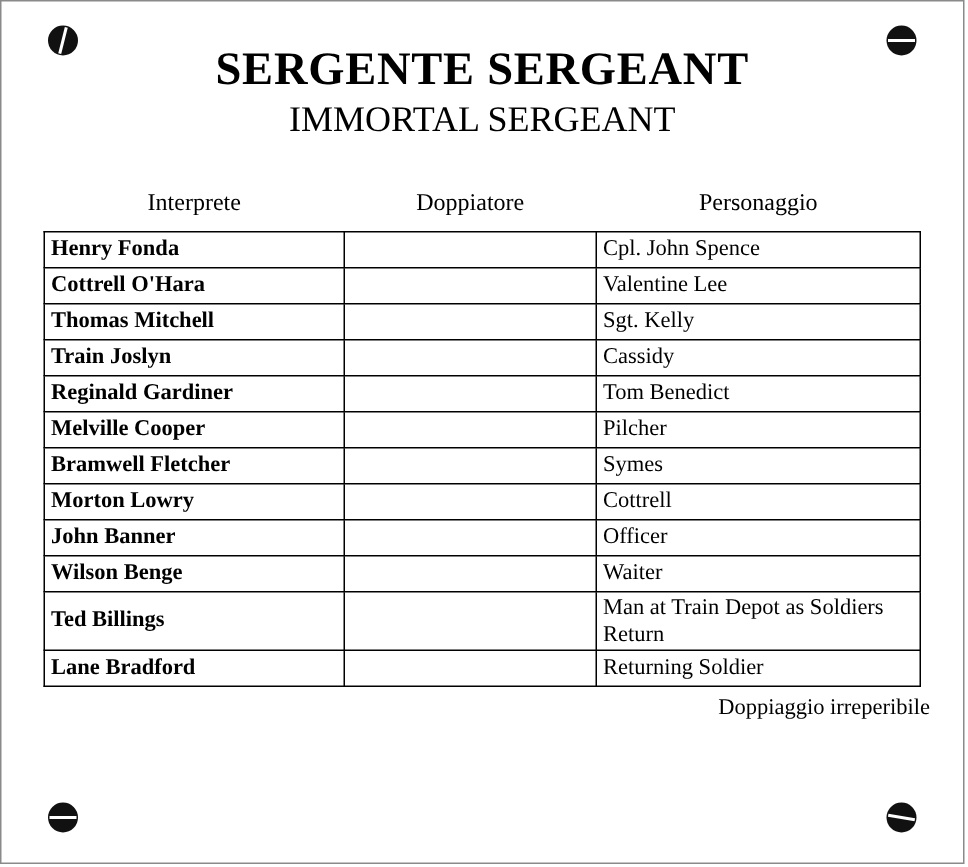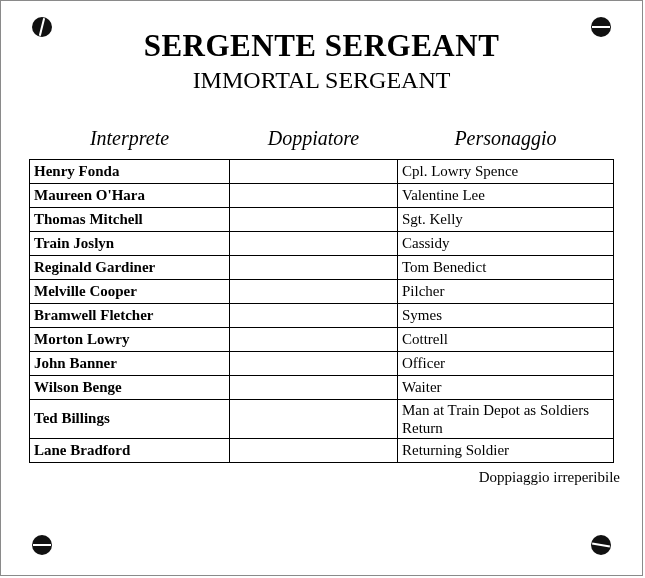--- a/index.html
+++ b/index.html
@@ -81,22 +81,21 @@
     border-collapse: collapse;
     width: 584px;
     margin: 0 auto;
     table-layout: fixed;
   }
   table.cast col.c1 { width: 200px; }
   table.cast col.c2 { width: 168px; }
   table.cast col.c3 { width: 216px; }
   table.cast thead th {
     border: none;
-    font-size: 20px;
-    font-style: italic;
+    font-size: 16px;
     font-weight: normal;
     padding: 2px 0 9px 0;
     text-align: center;
   }
   table.cast tbody td {
     border: 1px solid #000000;
     font-size: 15px;
     height: 21px;
     padding: 1px 4px;
     vertical-align: middle;
@@ -146,24 +145,24 @@
         <tr>
           <th>Interprete</th>
           <th>Doppiatore</th>
           <th>Personaggio</th>
         </tr>
       </thead>
       <tbody>
         <tr>
           <td class="actor">Henry Fonda</td>
           <td></td>
-          <td>Cpl. Lowry Spence</td>
-        </tr>
-        <tr>
-          <td class="actor">Maureen O'Hara</td>
+          <td>Cpl. John Spence</td>
+        </tr>
+        <tr>
+          <td class="actor">Cottrell O'Hara</td>
           <td></td>
           <td>Valentine Lee</td>
         </tr>
         <tr>
           <td class="actor">Thomas Mitchell</td>
           <td></td>
           <td>Sgt. Kelly</td>
         </tr>
         <tr>
           <td class="actor">Train Joslyn</td>

